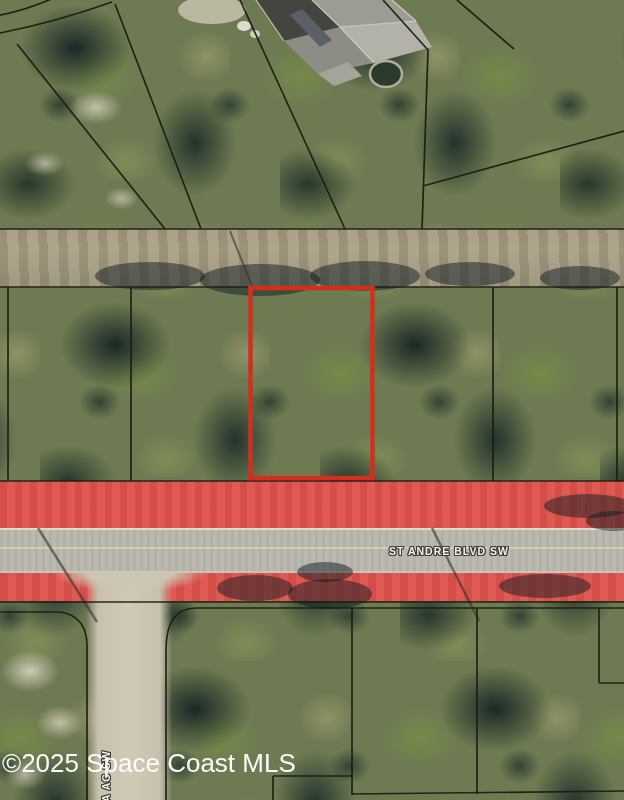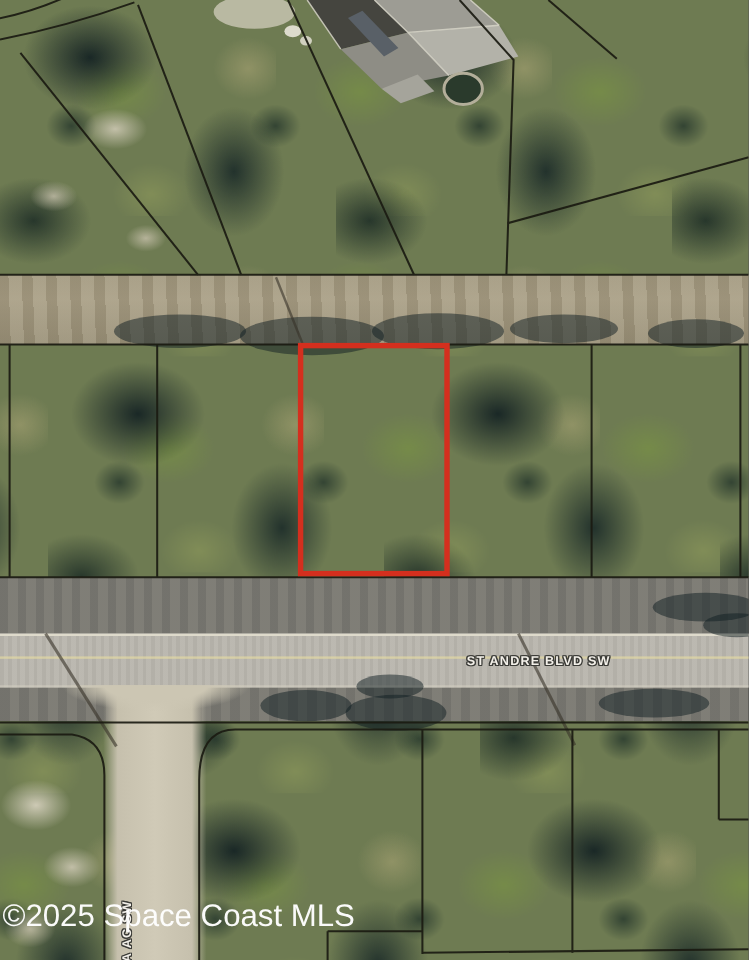--- a/index.html
+++ b/index.html
@@ -1,19 +1,19 @@
 <!DOCTYPE html>
 <html><head>
 <meta charset="utf-8">
 <style>
   html,body{margin:0;padding:0;background:#222;}
   #shot{
     position:relative;width:624px;height:800px;overflow:hidden;
     font-family:"Liberation Sans",sans-serif;
-    background:#737373;
+    background:#ef4444;
   }
   #shot *{box-sizing:border-box;}
   .abs{position:absolute;}
 
   
   .veg{
     background-color:#6e7b52;
     background-image:
       radial-gradient(ellipse 90px 70px at 25% 20%, rgba(14,28,32,.88), rgba(14,28,32,0) 62%),
       radial-gradient(ellipse 70px 90px at 75% 65%, rgba(18,34,36,.82), rgba(18,34,36,0) 60%),

